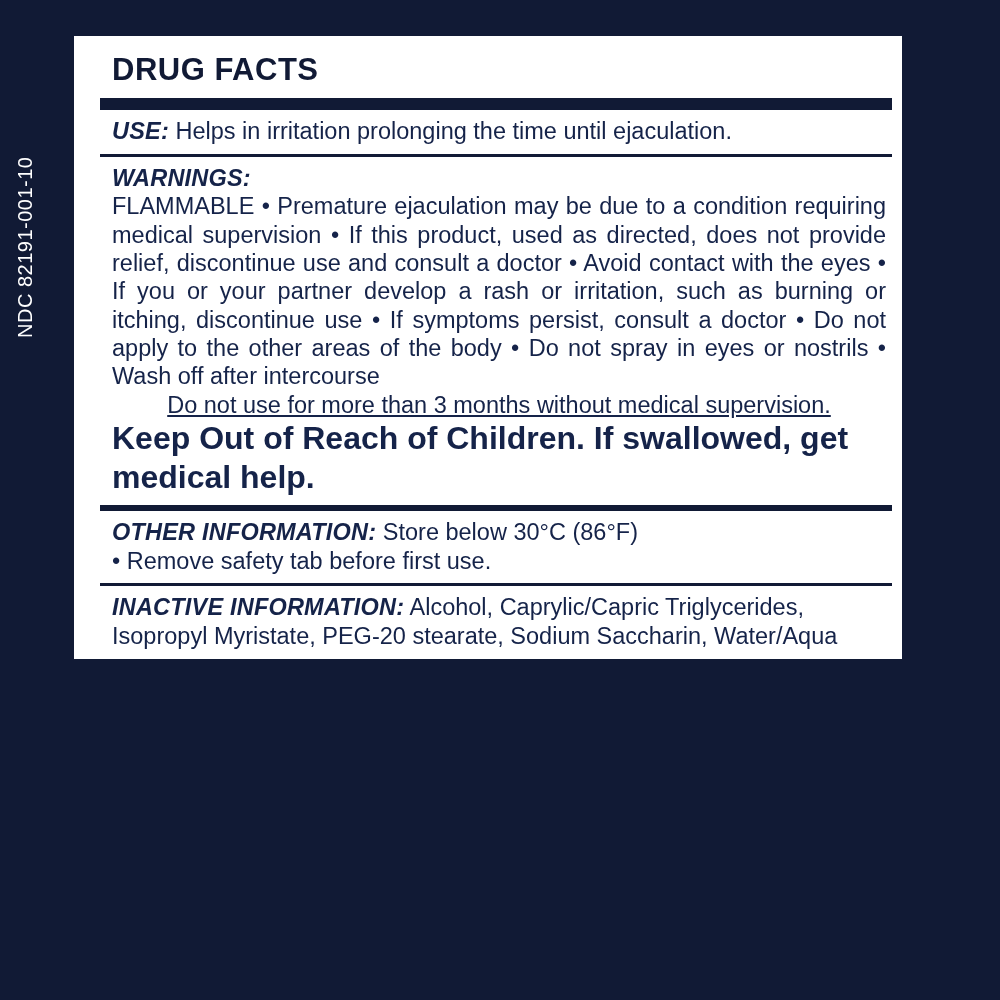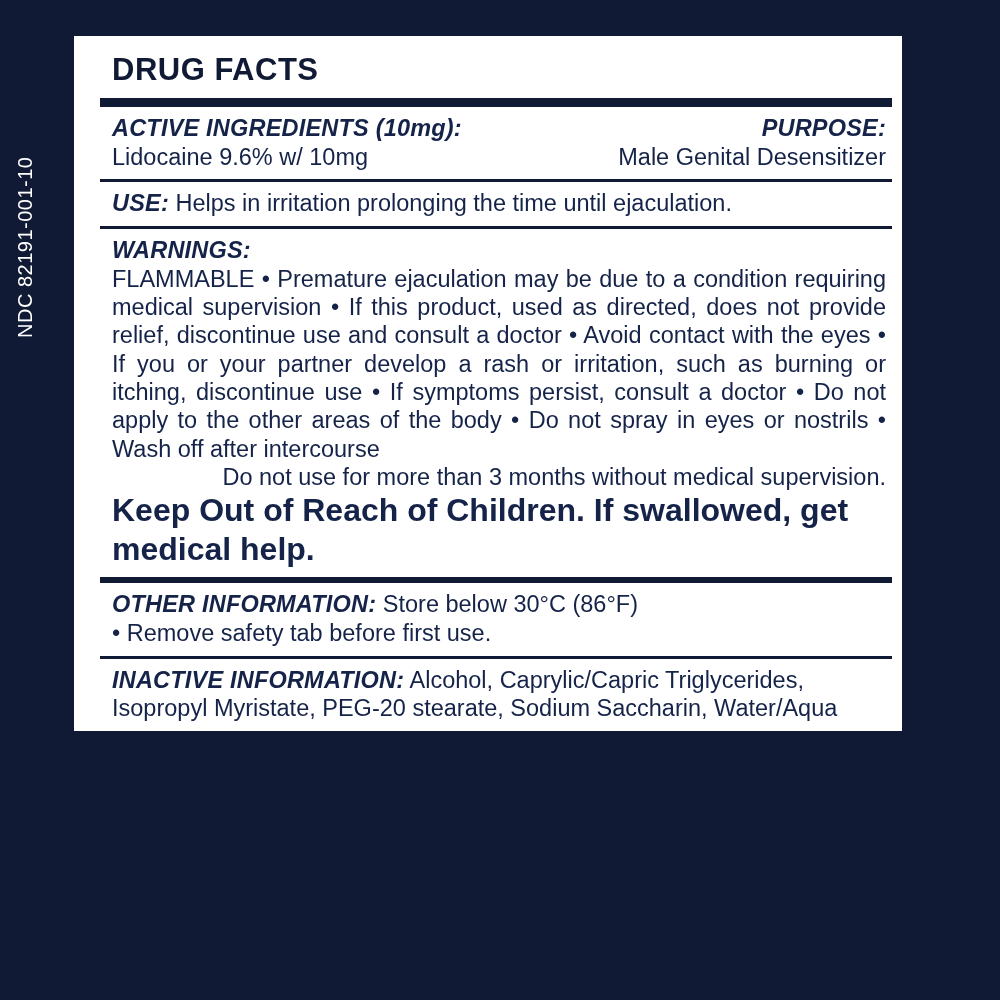--- a/index.html
+++ b/index.html
@@ -101,50 +101,41 @@
     font-size: 23.5px;
   }
 
   .warn-body {
     font-size: 23.5px;
     line-height: 1.205;
     text-align: justify;
     text-justify: inter-word;
   }
   .warn-last {
-    text-align: right;
+    text-align: center;
+    text-decoration: underline;
   }
   .warn-bold {
     font-weight: bold;
     font-size: 32px;
   }
 </style>
 </head>
 <body>
 
 <div class="page">
 
   <div class="ndc-code">NDC 82191-001-10</div>
 
   <div class="panel">
 
     <div class="drug-facts-title">DRUG FACTS</div>
 
     <div class="rule-thick"></div>
 
-    <div class="section">
-      <div class="two-col">
-        <span class="hdr col-left">ACTIVE INGREDIENTS (10mg):</span>
-        <span class="hdr col-right">PURPOSE:</span>
-      </div>
-      <div class="two-col">
-        <span class="body-text col-left">Lidocaine 9.6% w/ 10mg</span>
-        <span class="body-text col-right">Male Genital Desensitizer</span>
-      </div>
-    </div>
 
     <div class="rule-thin"></div>
 
     <div class="section">
       <span class="hdr">USE:</span>
       <span class="inline-text">Helps in irritation prolonging the time until ejaculation.</span>
     </div>
 
     <div class="rule-thin"></div>
 

